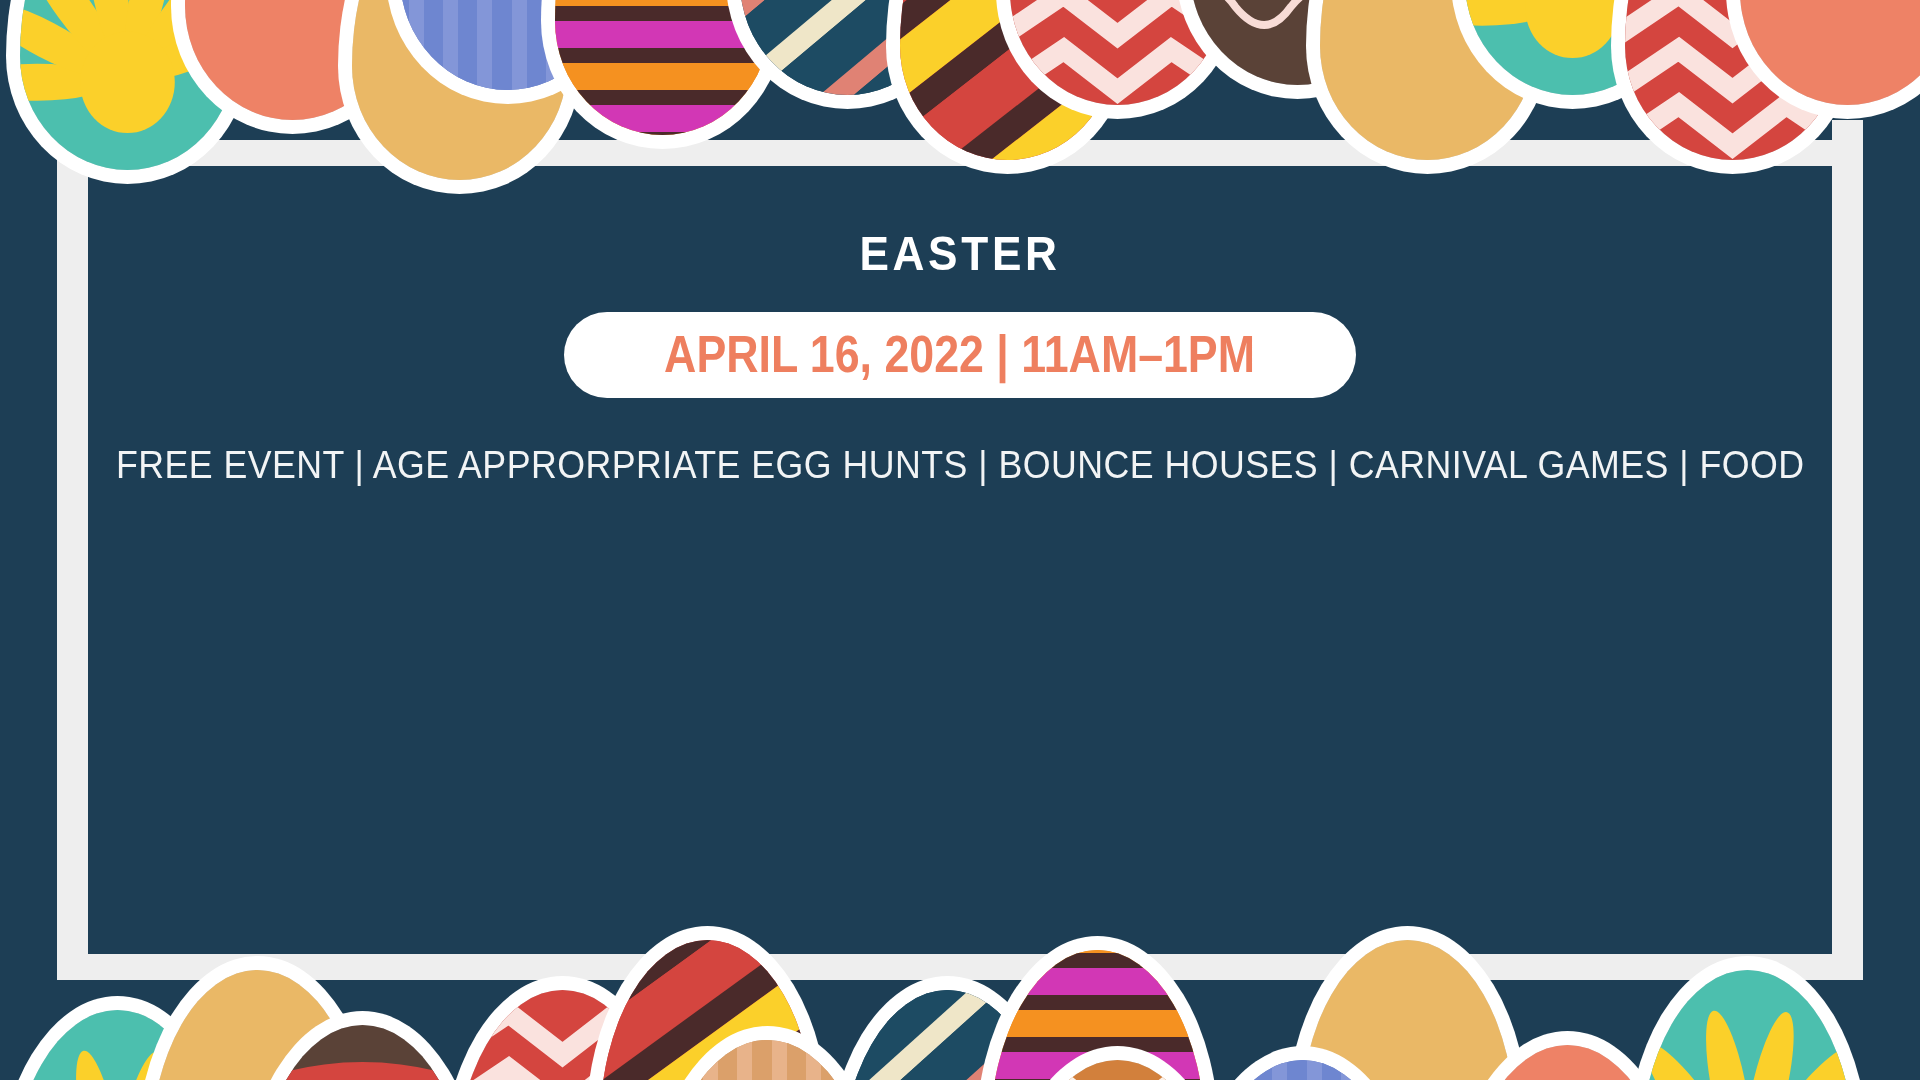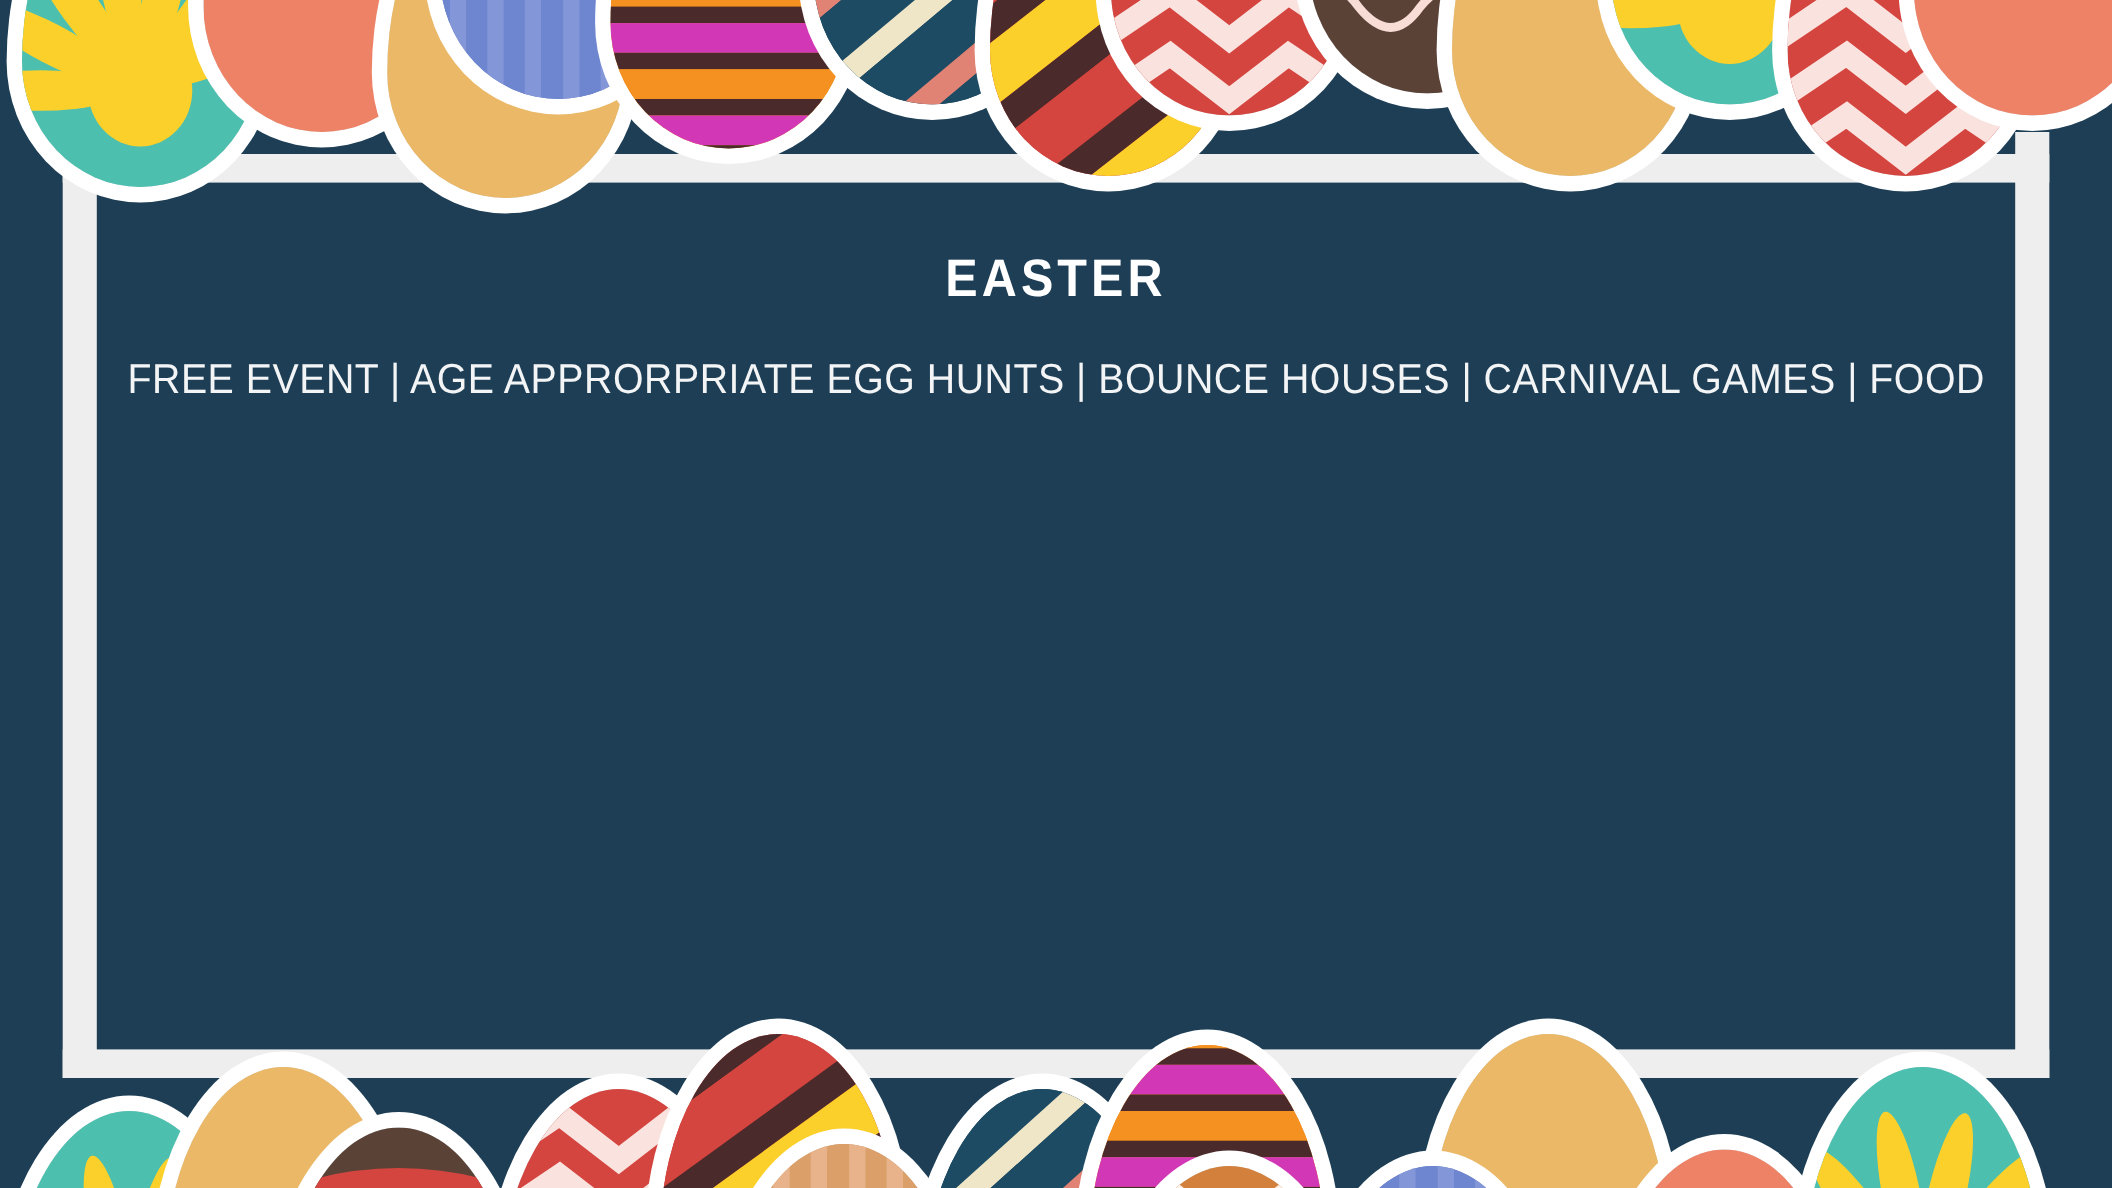--- a/index.html
+++ b/index.html
@@ -239,20 +239,23 @@
           </svg>
         </div>
       </div>
       <div class="egg" style="left: 1740px; top: -45px; width: 215px; height: 300px; z-index: 13;">
         <div class="fill" style="background: rgb(238, 130, 102);"><span style="background: rgb(106, 95, 193); left: 8%; top: 10%; width: 20%; height: 17.2%; border-radius: 50%;"></span><span style="background: rgb(106, 95, 193); left: 48%; top: 4%; width: 26%; height: 22.36%; border-radius: 50%;"></span><span style="background: rgb(106, 95, 193); left: 72%; top: 26%; width: 16%; height: 13.76%; border-radius: 50%;"></span><span style="background: rgb(156, 90, 66); left: 18%; top: 42%; width: 13%; height: 11.18%; border-radius: 50%;"></span><span style="background: rgb(156, 90, 66); left: 40%; top: 38%; width: 30%; height: 25.8%; border-radius: 50%;"></span><span style="background: rgb(156, 90, 66); left: 76%; top: 54%; width: 18%; height: 15.48%; border-radius: 50%;"></span><span style="background: rgb(106, 95, 193); left: 6%; top: 66%; width: 17%; height: 14.62%; border-radius: 50%;"></span><span style="background: rgb(106, 95, 193); left: 52%; top: 74%; width: 14%; height: 12.04%; border-radius: 50%;"></span><span style="background: rgb(156, 90, 66); left: 26%; top: 84%; width: 19%; height: 16.34%; border-radius: 50%;"></span></div>
       </div>
     </div>
 
   <div class="content">
     <div class="kicker">EASTER</div>
+    <div class="date-pill">
+      <span>APRIL 16, 2022 | 11AM–1PM</span>
+    </div>
     <div style="text-align:center;">
       <div class="features">FREE EVENT | AGE APPRORPRIATE EGG HUNTS |  BOUNCE HOUSES | CARNIVAL GAMES | FOOD</div>
     </div>
   </div>
 
   <div class="egg-row bottom" id="eggs-bottom">
       <div class="egg" style="left: 10px; top: 150px; width: 215px; height: 300px; z-index: 1;">
         <div class="fill" style="background: rgb(76, 191, 174);">
           <svg viewBox="0 0 100 130" preserveAspectRatio="none" style="position: absolute; inset: 0px; width: 100%; height: 100%;">
             <ellipse cx="50" cy="50" rx="8" ry="34" fill="#fbd02a" transform="rotate(-90 50 92)"></ellipse>

